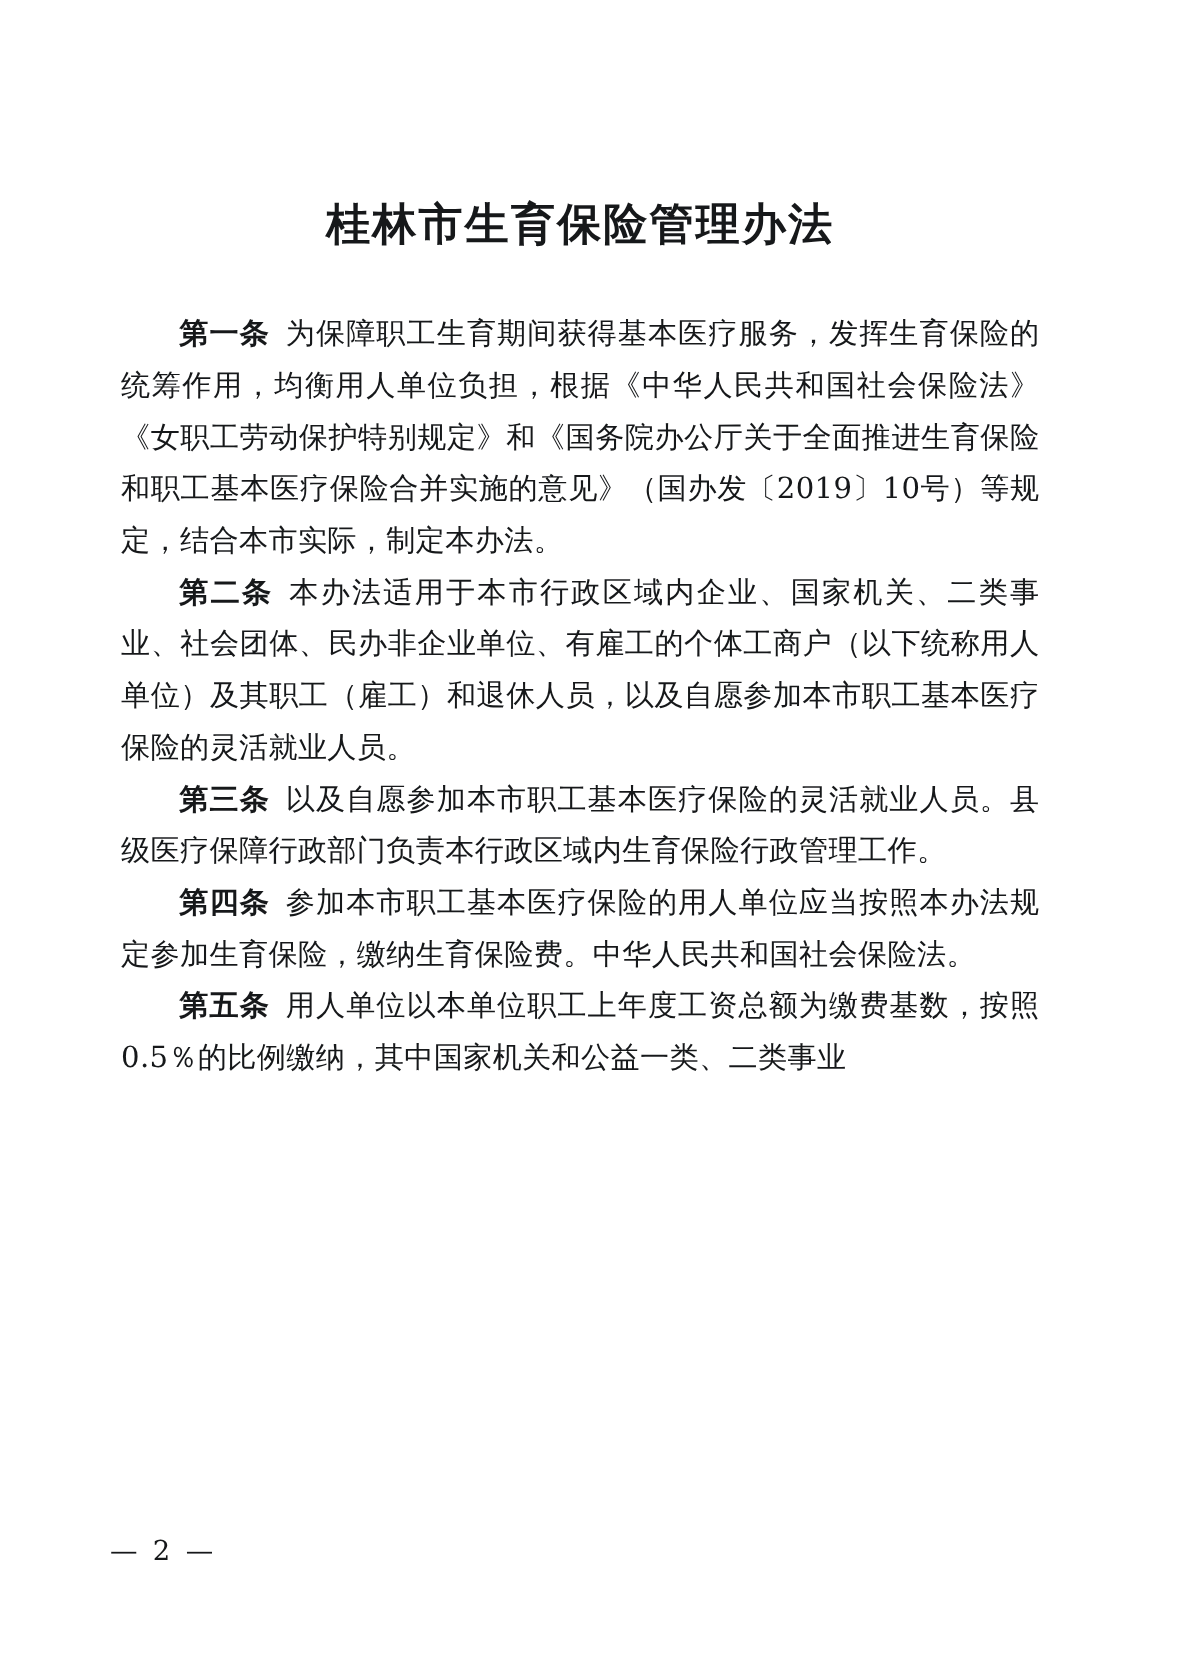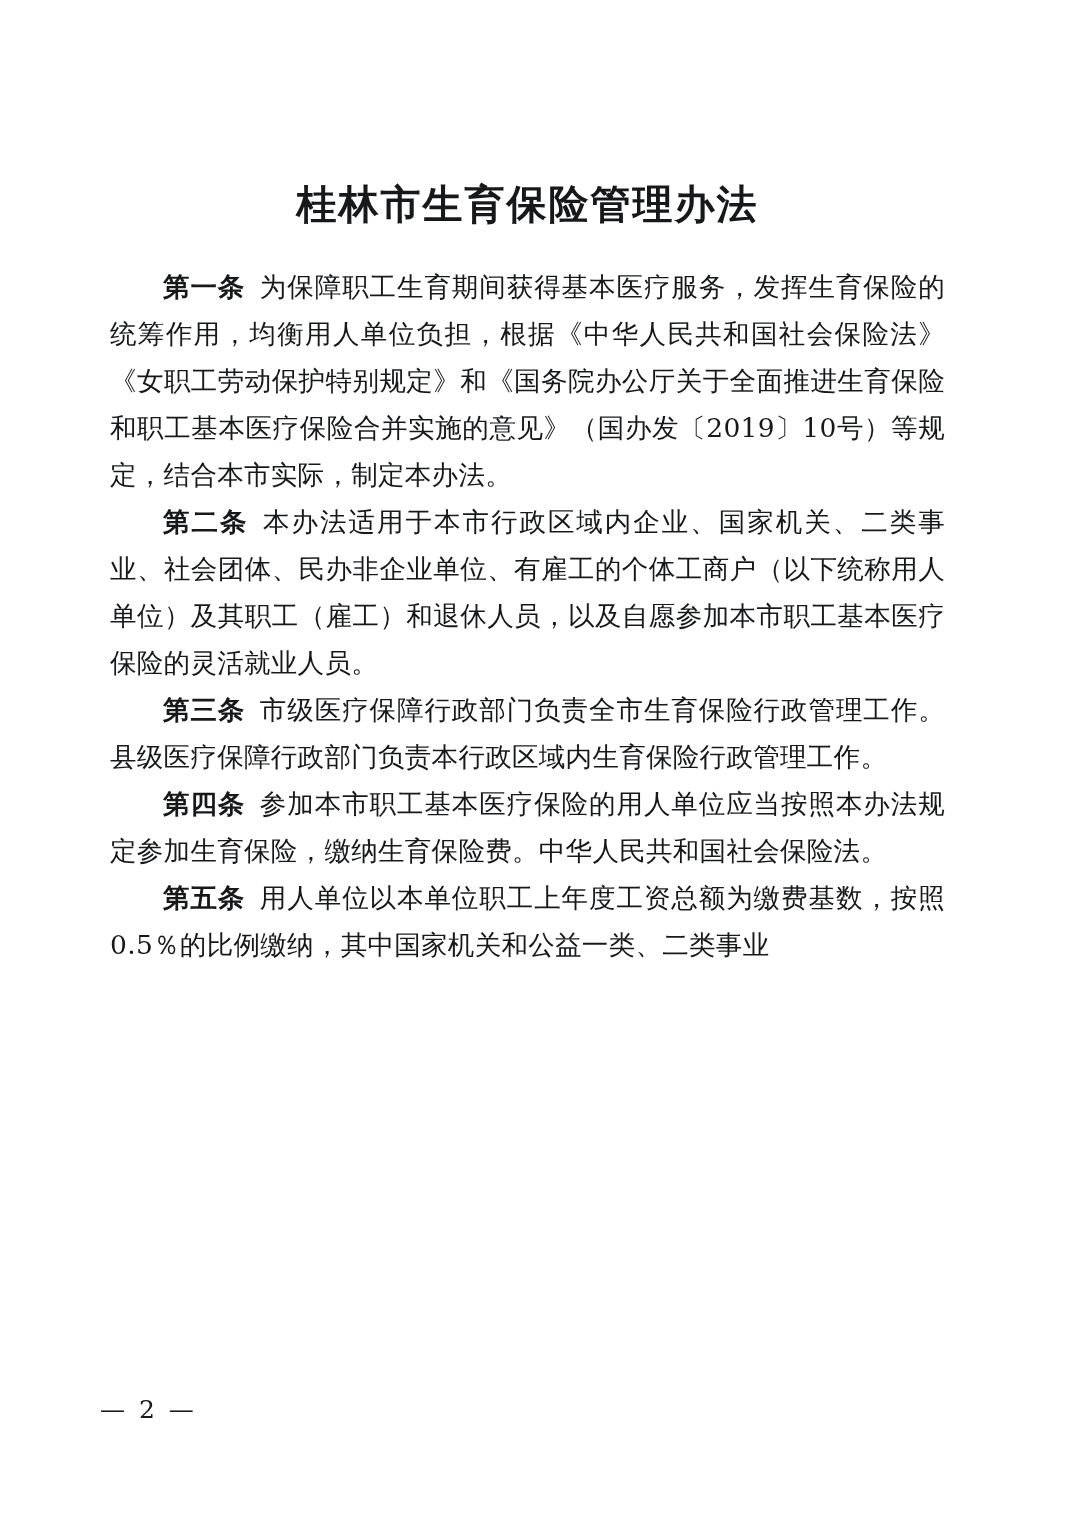--- a/index.html
+++ b/index.html
@@ -27,21 +27,21 @@
     margin: 0;
     padding-top: 178px;
     text-align: center;
     font-size: 40px;
     font-weight: bold;
     letter-spacing: 2px;
     line-height: 1.3;
     font-family: "DejaVu Serif", "Liberation Serif", serif;
   }
   .body-text {
-    margin-top: 33px;
+    margin-top: 50px;
   }
   p.para {
     margin: 0;
     font-size: 26.5px;
     line-height: 47px;
     text-align: justify;
     text-justify: inter-ideograph;
     letter-spacing: 0.3px;
     text-indent: 2em;
   }
@@ -73,21 +73,21 @@
 
     <p class="para">
       <span class="lead">第一条</span><span>为保障职工生育期间获得基本医疗服务，发挥生育保险的统筹作用，均衡用人单位负担，根据《中华人民共和国社会保险法》《女职工劳动保护特别规定》和《国务院办公厅关于全面推进生育保险和职工基本医疗保险合并实施的意见》（国办发〔2019〕10号）等规定，结合本市实际，制定本办法。</span>
     </p>
 
     <p class="para">
       <span class="lead">第二条</span><span>本办法适用于本市行政区域内企业、国家机关、二类事业、社会团体、民办非企业单位、有雇工的个体工商户（以下统称用人单位）及其职工（雇工）和退休人员，以及自愿参加本市职工基本医疗保险的灵活就业人员。</span>
     </p>
 
     <p class="para">
-      <span class="lead">第三条</span><span>市级医疗保障行政部门负责全市生育保险行政管理工作。县级医疗保障行政部门负责本行政区域内生育保险行政管理工作。</span>
+      <span class="lead">第三条</span><span>以及自愿参加本市职工基本医疗保险的灵活就业人员。县级医疗保障行政部门负责本行政区域内生育保险行政管理工作。</span>
     </p>
 
 
     <p class="para">
       <span class="lead">第四条</span><span>参加本市职工基本医疗保险的用人单位应当按照本办法规定参加生育保险，缴纳生育保险费。中华人民共和国社会保险法。</span>
     </p>
 
 
     <p class="para">
       <span class="lead">第五条</span><span>用人单位以本单位职工上年度工资总额为缴费基数，按照0.5％的比例缴纳，其中国家机关和公益一类、二类事业</span>

